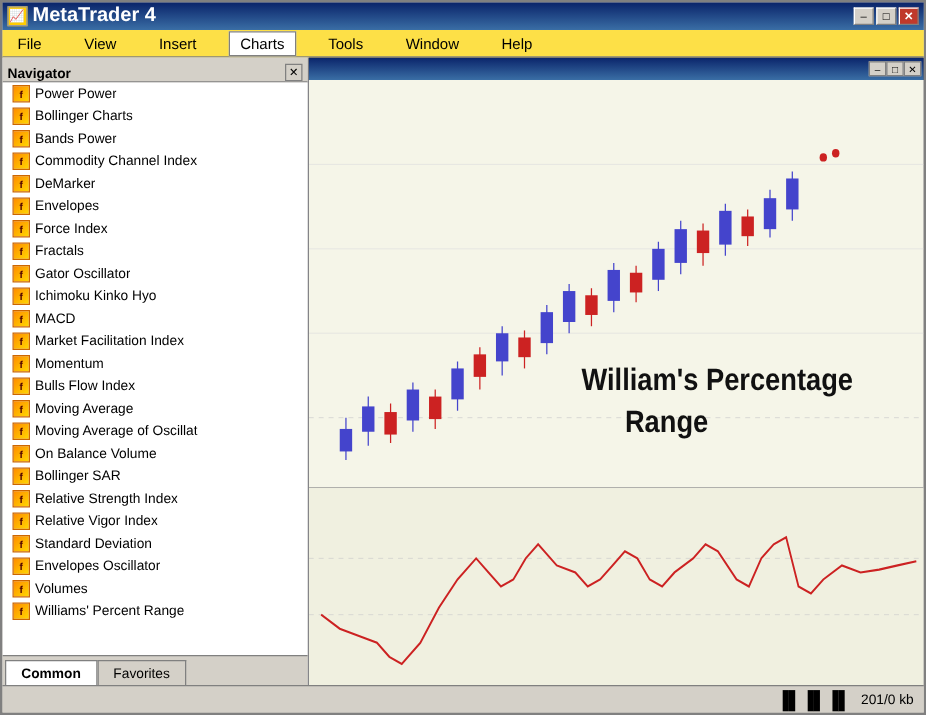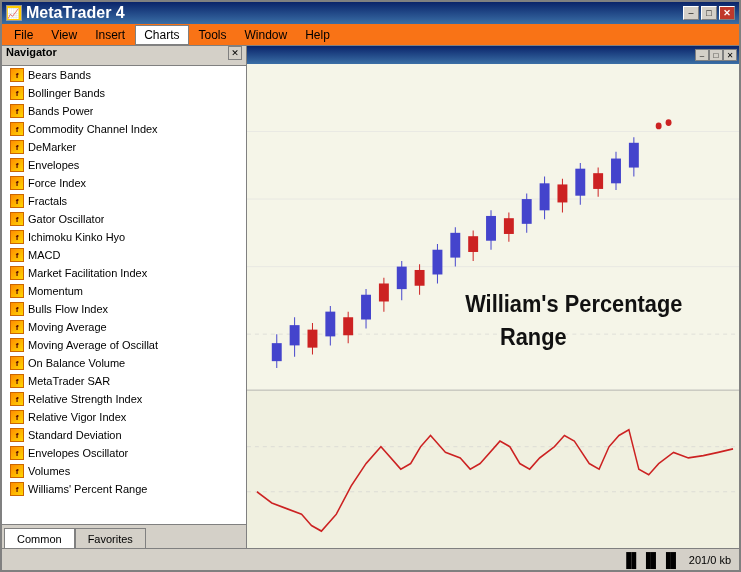--- a/index.html
+++ b/index.html
@@ -77,26 +77,26 @@
 
     .tb-btn.close-btn {
       background: #c0392b;
       color: white;
       font-weight: bold;
     }
 
     
     .menu-bar {
       height: 22px;
-      background: #f97316;
+      background: #fde047;
       border-bottom: 1px solid #808080;
       display: flex;
       align-items: center;
       padding: 0 4px;
-      gap: 2px;
+      gap: 18px;
       flex-shrink: 0;
     }
 
     .menu-item {
       padding: 2px 8px;
       cursor: pointer;
       font-size: 12px;
     }
 
     .menu-item.active {
@@ -119,21 +119,21 @@
       display: flex;
       flex-direction: column;
       flex-shrink: 0;
     }
 
     .navigator-title-bar {
       height: 20px;
       background: #d4d0c8;
       border-bottom: 1px solid #808080;
       display: flex;
-      align-items: flex-start;
+      align-items: flex-end;
       justify-content: space-between;
       padding: 0 4px;
     }
 
     .navigator-title {
       font-size: 11px;
       font-weight: bold;
     }
 
     .nav-close {
@@ -212,21 +212,21 @@
       border-bottom: none;
       font-size: 11px;
       cursor: pointer;
       height: 20px;
       display: flex;
       align-items: center;
     }
 
     .nav-tab.active {
       background: #ffffff;
-      font-weight: normal;
+      font-weight: bold;
     }
 
     
     .chart-area {
       flex: 1;
       background: #1a1a2e;
       position: relative;
       overflow: hidden;
     }
 
@@ -326,25 +326,25 @@
     <div class="navigator">
       <div class="navigator-title-bar">
         <span class="navigator-title">Navigator</span>
         <div class="nav-close">✕</div>
       </div>
 
       <div class="navigator-list" id="nav-list">
 
       <div class="nav-item">
             <div class="nav-icon">f</div>
-            <span class="nav-item-label">Bears Bands</span>
-          </div>
-          <div class="nav-item">
-            <div class="nav-icon">f</div>
-            <span class="nav-item-label">Bollinger Bands</span>
+            <span class="nav-item-label">Power Power</span>
+          </div>
+          <div class="nav-item">
+            <div class="nav-icon">f</div>
+            <span class="nav-item-label">Bollinger Charts</span>
           </div>
           <div class="nav-item">
             <div class="nav-icon">f</div>
             <span class="nav-item-label">Bands Power</span>
           </div>
           <div class="nav-item">
             <div class="nav-icon">f</div>
             <span class="nav-item-label">Commodity Channel Index</span>
           </div>
           <div class="nav-item">
@@ -394,21 +394,21 @@
           <div class="nav-item">
             <div class="nav-icon">f</div>
             <span class="nav-item-label">Moving Average of Oscillat</span>
           </div>
           <div class="nav-item">
             <div class="nav-icon">f</div>
             <span class="nav-item-label">On Balance Volume</span>
           </div>
           <div class="nav-item">
             <div class="nav-icon">f</div>
-            <span class="nav-item-label">MetaTrader SAR</span>
+            <span class="nav-item-label">Bollinger SAR</span>
           </div>
           <div class="nav-item">
             <div class="nav-icon">f</div>
             <span class="nav-item-label">Relative Strength Index</span>
           </div>
           <div class="nav-item">
             <div class="nav-icon">f</div>
             <span class="nav-item-label">Relative Vigor Index</span>
           </div>
           <div class="nav-item">

